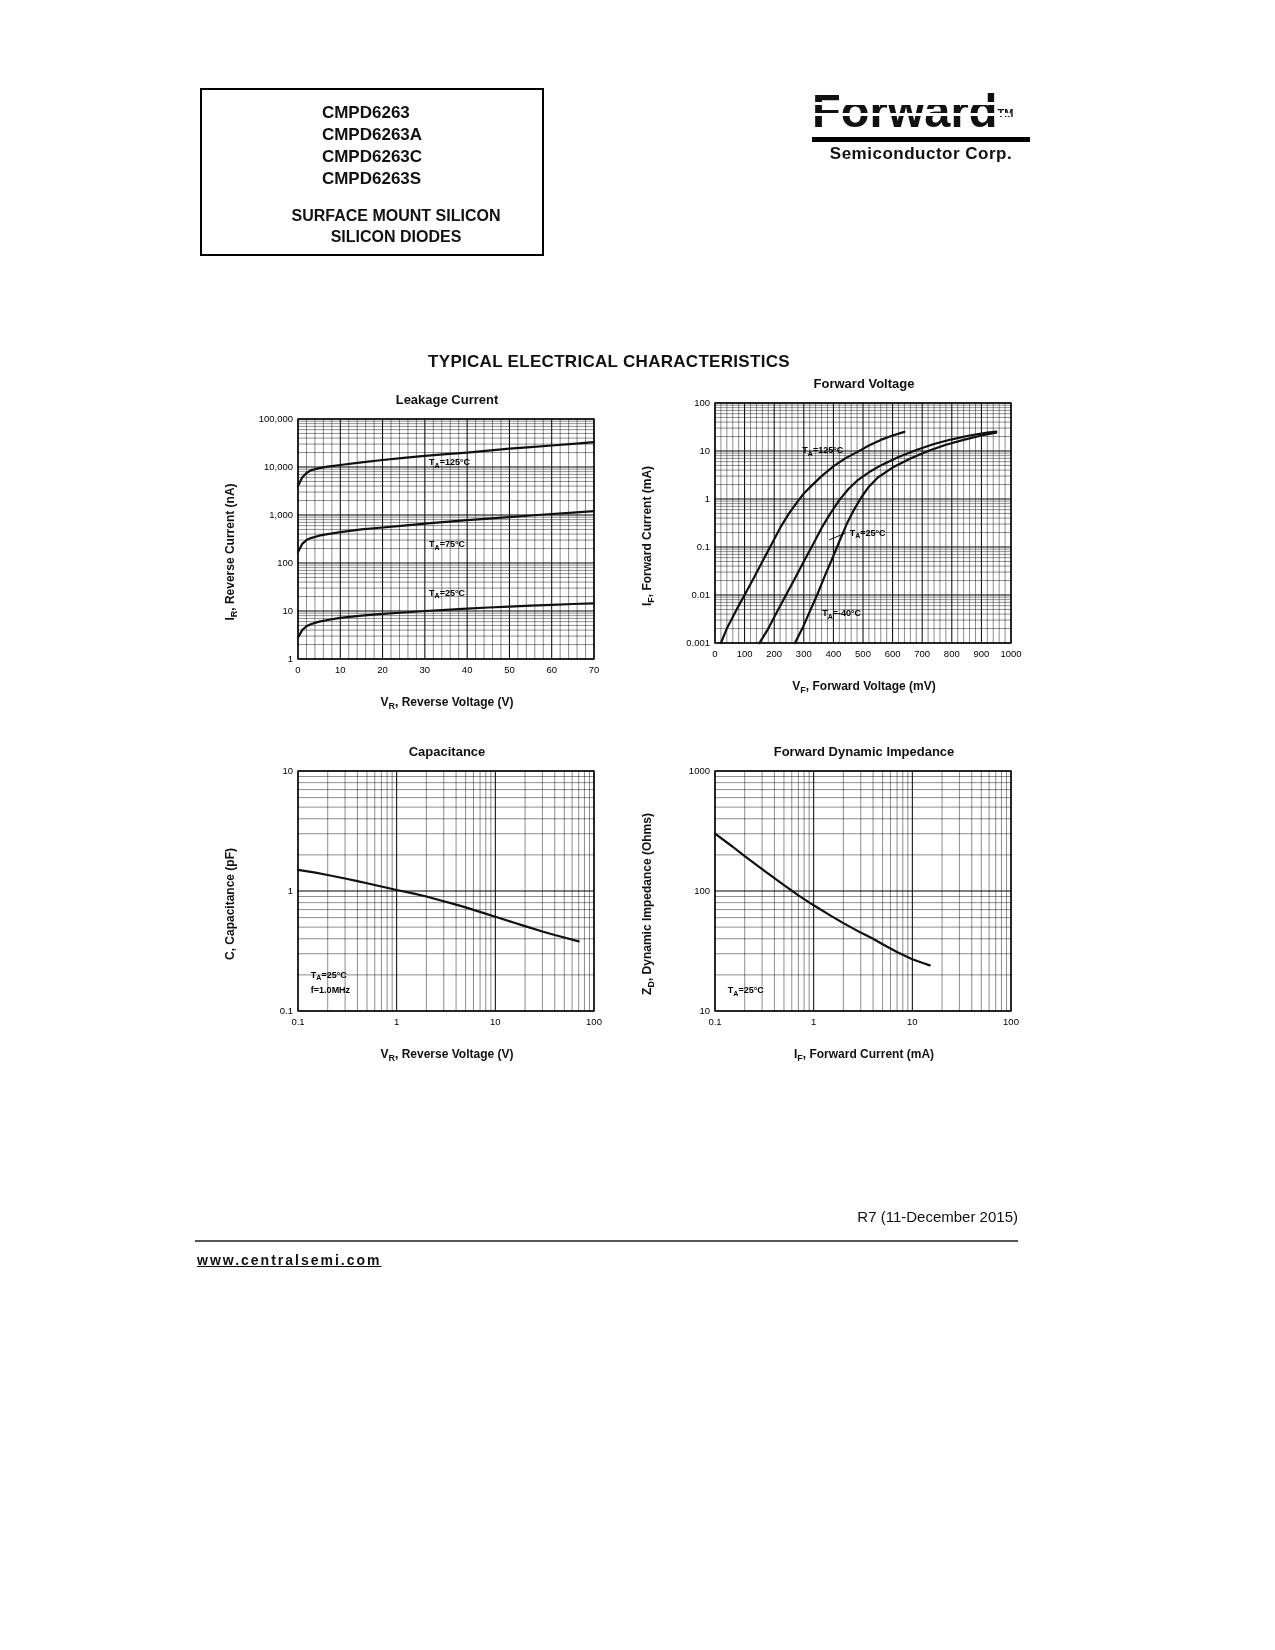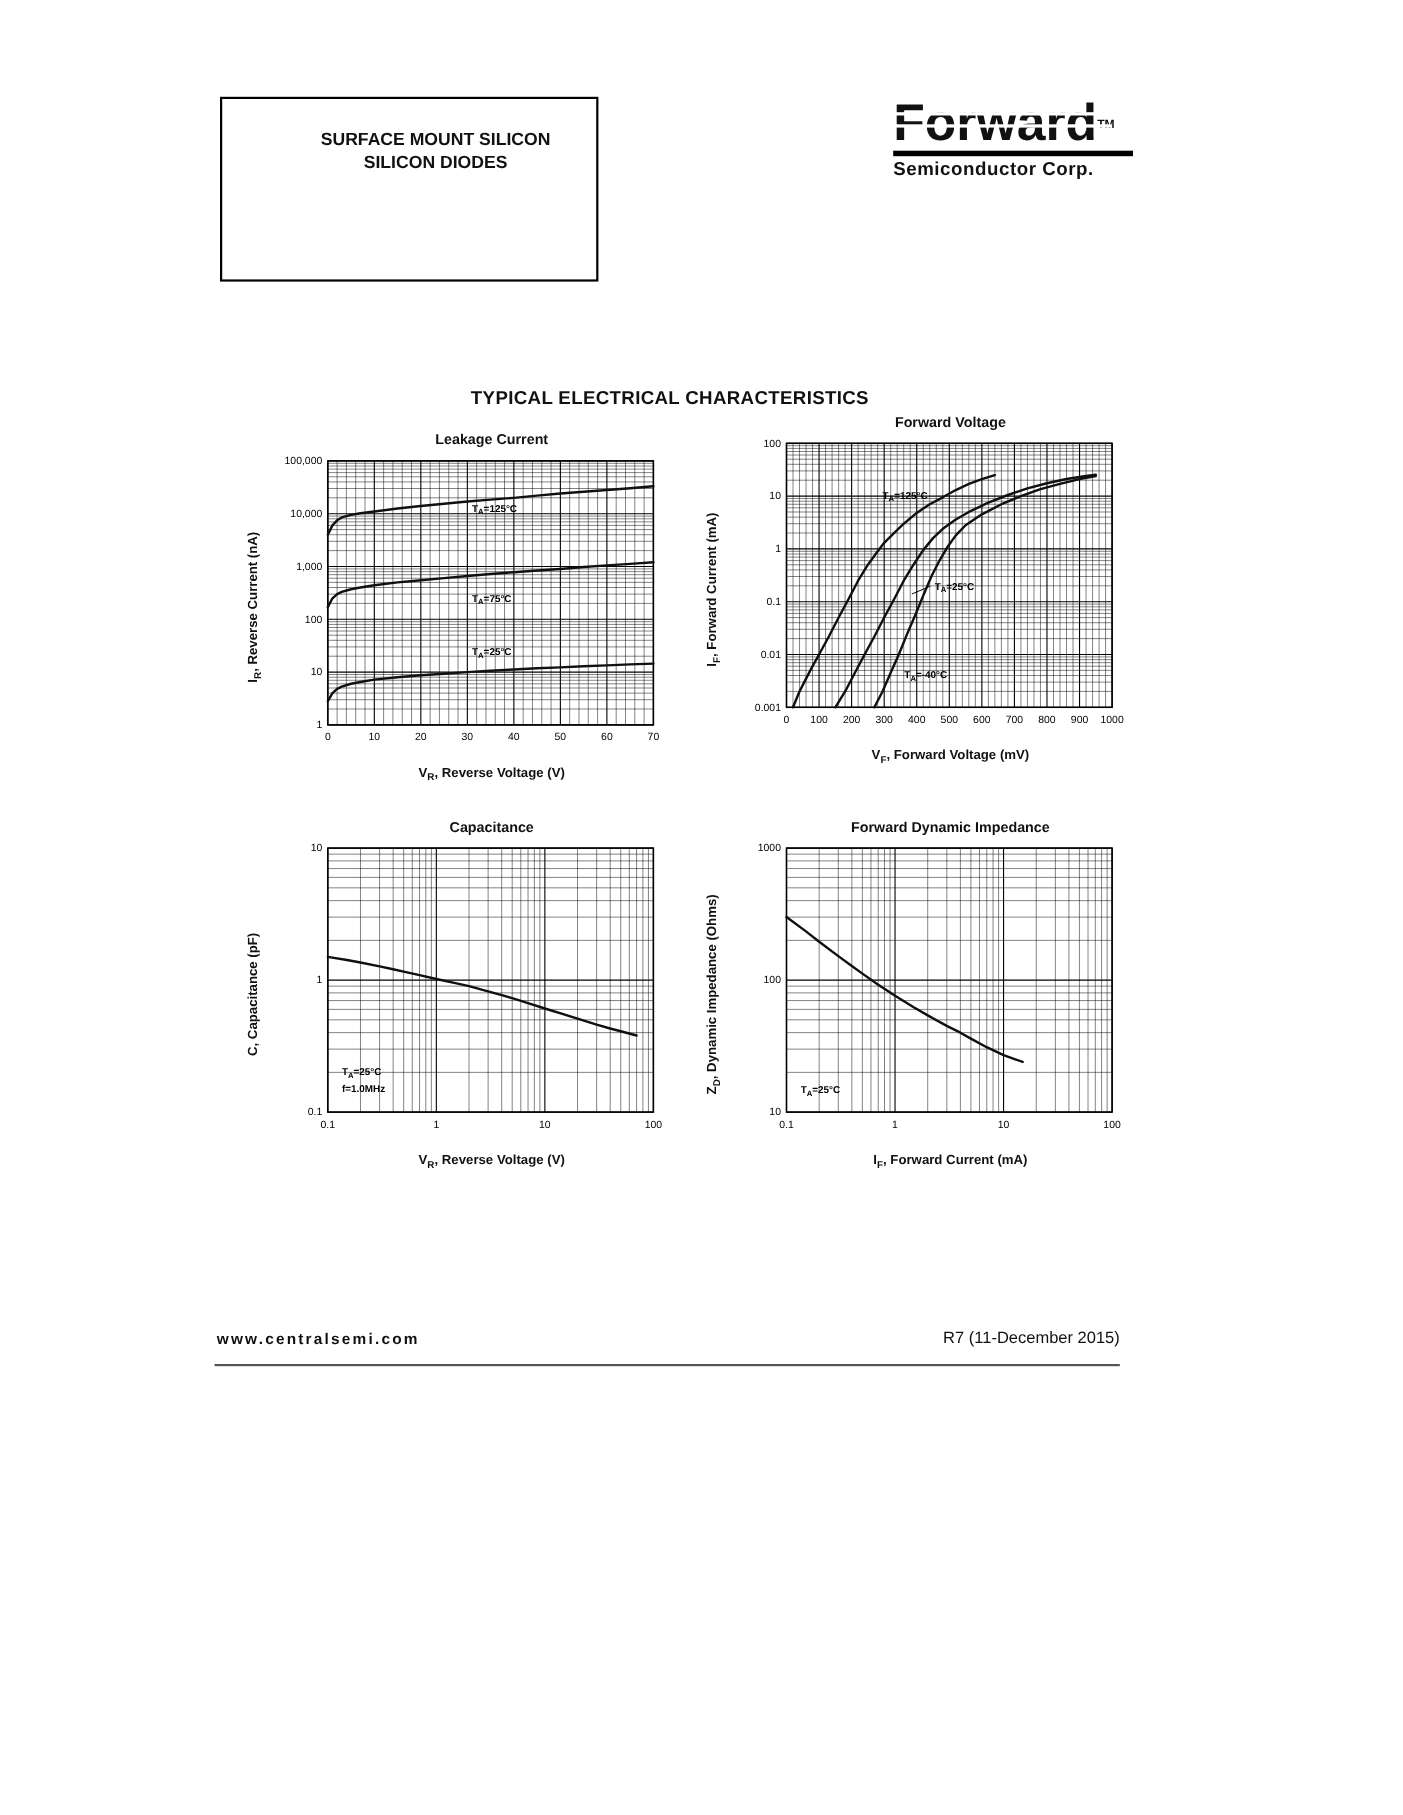--- a/index.html
+++ b/index.html
@@ -12,21 +12,21 @@
             font-weight:bold;font-size:17px;line-height:22px;}
   .desc{text-align:center;font-weight:bold;font-size:16px;line-height:21px;margin-top:15px;padding-left:48px;}
   
   .logo{position:absolute;left:812px;top:86px;width:218px;}
   .logo-word{position:relative;font-weight:900;font-size:47px;line-height:50px;
              letter-spacing:0px;text-align:left;}
   .logo-tm{font-size:11px;font-weight:bold;vertical-align:top;position:relative;top:2px;}
   .logo-stripe{position:absolute;left:2px;right:20px;height:2.5px;background:#fff;}
   .stripe1{top:16px}.stripe2{top:27px}
   .logo-bar{height:5px;background:#000;margin-top:1px;}
-  .logo-sub{font-weight:bold;font-size:17px;text-align:left;margin-top:2px;letter-spacing:0.5px;}
+  .logo-sub{font-weight:bold;font-size:17px;text-align:center;margin-top:2px;letter-spacing:0.5px;}
   
   .page-title{position:absolute;left:195px;top:352px;width:828px;text-align:center;
               font-weight:bold;font-size:17px;letter-spacing:0.3px;}
   
   .chart{position:absolute;width:412px;margin-left:28px;}
   #chart0{left:188px;top:392px;}
   #chart1{left:605px;top:376px;}
   #chart2{left:188px;top:744px;}
   #chart3{left:605px;top:744px;}
   .chart-title{margin-left:82px;width:298px;text-align:center;font-weight:bold;
@@ -34,28 +34,34 @@
   .chart-body{display:flex;align-items:center;}
   .ylabel{width:30px;height:282px;position:relative;flex:0 0 30px;}
   .vtext{position:absolute;top:50%;left:50%;transform:translate(-50%,-50%) rotate(-90deg);
          white-space:nowrap;font-weight:bold;font-size:12px;}
   .xlabel{margin-left:82px;width:298px;text-align:center;font-weight:bold;font-size:12px;margin-top:2px;}
   sub{font-size:75%;}
   svg text{font-family:"Liberation Sans",sans-serif;fill:#000;}
   
   .footer-rev{position:absolute;left:195px;top:1208px;width:823px;text-align:right;font-size:15px;}
   .footer-line{position:absolute;left:195px;top:1240px;width:823px;border-top:2px solid #555;}
-  .footer-url{position:absolute;left:197px;top:1209px;font-weight:bold;font-size:14px;letter-spacing:2px;}
+  .footer-url{position:absolute;left:197px;top:1252px;font-weight:bold;font-size:14px;letter-spacing:2px;text-decoration:underline;}
 </style>
 </head>
 <body>
 
 <div id="page">
 
   <div class="partbox">
+    <div class="partnums">
+      <div>CMPD6263</div>
+      <div>CMPD6263A</div>
+      <div>CMPD6263C</div>
+      <div>CMPD6263S</div>
+    </div>
     <div class="desc">
       <div>SURFACE MOUNT SILICON</div>
       <div>SILICON DIODES</div>
     </div>
   </div>
 
   <div class="logo">
     <div class="logo-word"><span>Forward</span><span class="logo-tm">TM</span>
       <div class="logo-stripe stripe1"></div>
       <div class="logo-stripe stripe2"></div>

